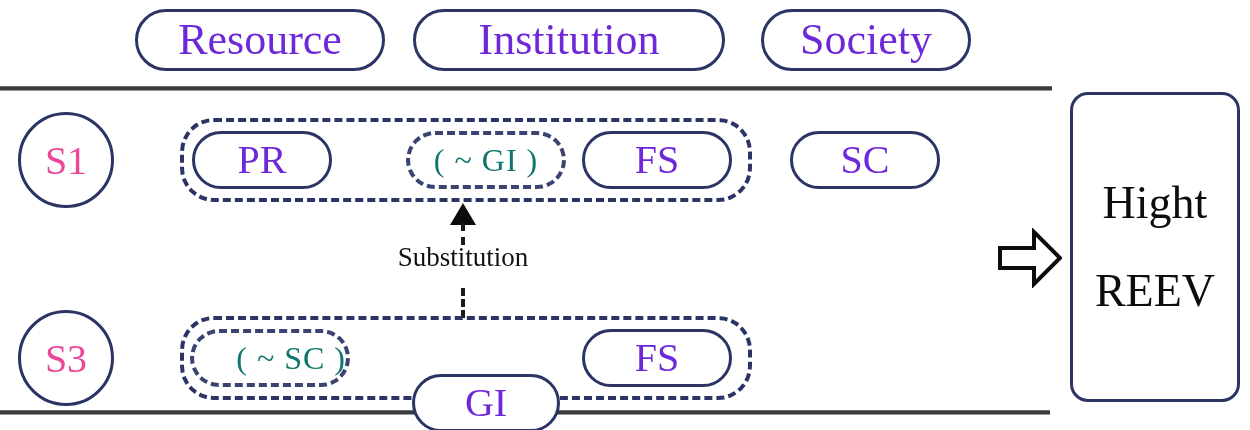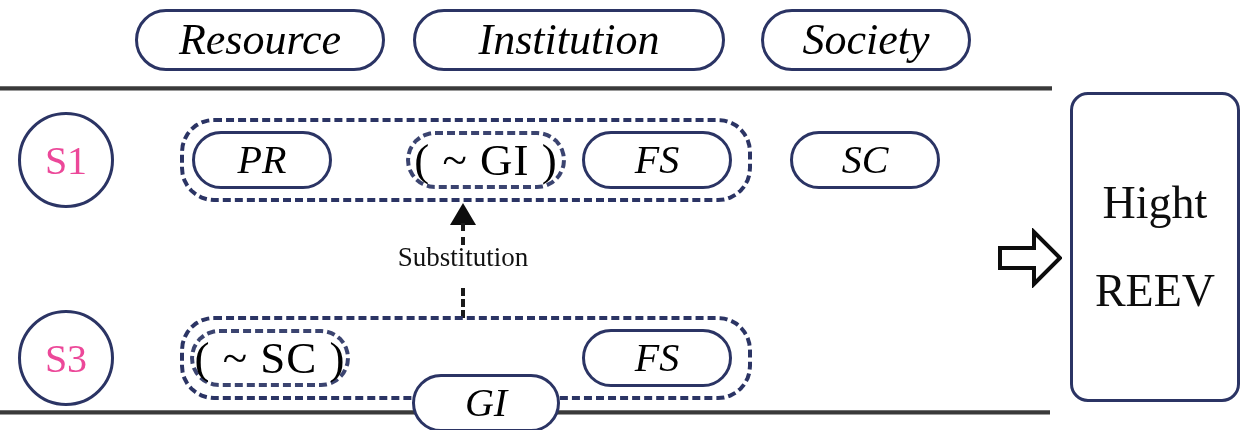--- a/index.html
+++ b/index.html
@@ -33,24 +33,23 @@
 
   
   .pill {
     position: absolute;
     display: flex;
     align-items: center;
     justify-content: center;
     background: #ffffff;
     border: 3px solid #2b3464;
     border-radius: 999px;
-    color: #000000;
+    color: #6d28d9;
     line-height: 1;
     white-space: nowrap;
-    font-style: italic;
   }
 
   
   .pill-head { height: 62px; font-size: 44px; top: 9px; }
   #pill-resource    { left: 135px; width: 250px; }
   #pill-institution { left: 413px; width: 312px; }
   #pill-society     { left: 761px; width: 210px; justify-content: center; }
 
   
   .pill-node { height: 58px; font-size: 40px; }
@@ -62,28 +61,28 @@
 
   
   .pill-neg {
     position: absolute;
     display: flex;
     align-items: center;
     justify-content: center;
     background: #ffffff;
     border: 4px dashed #3b4470;
     border-radius: 999px;
-    color: #000000;
-    font-size: 45px;
+    color: #0f766e;
+    font-size: 32px;
     height: 58px;
     white-space: nowrap;
     letter-spacing: 1px;
   }
   #pill-neg-gi { left: 406px; width: 160px; top: 131px; }
-  #pill-neg-sc { left: 190px; width: 160px; top: 329px; }
+  #pill-neg-sc { left: 190px; width: 160px; top: 329px; justify-content: flex-end; }
 
   
   .group-box {
     position: absolute;
     border: 4px dashed #2b3464;
     border-radius: 34px;
     background: transparent;
   }
   #group-s1 { left: 180px; top: 118px; width: 572px; height: 84px; }
   #group-s3 { left: 180px; top: 316px; width: 572px; height: 84px; }

